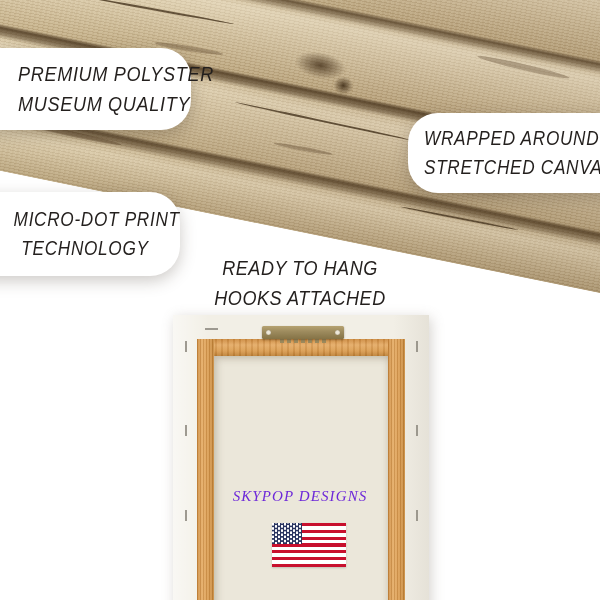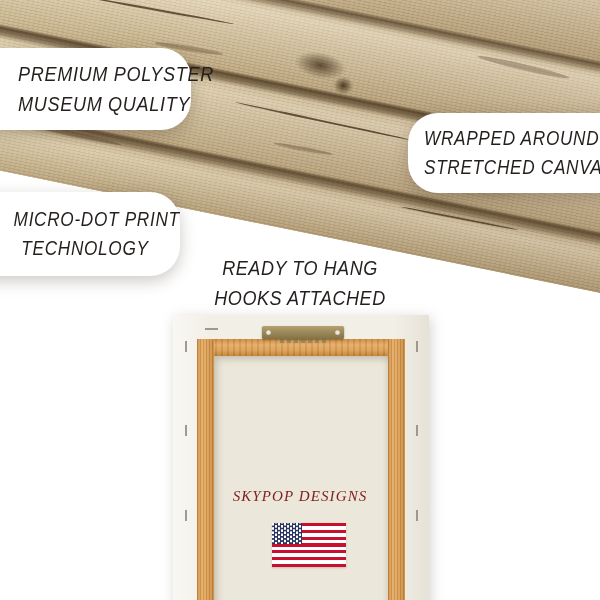--- a/index.html
+++ b/index.html
@@ -226,21 +226,21 @@
   
   #brand-name {
     position: absolute;
     left: 0;
     right: 0;
     top: 488px;
     text-align: center;
     font-family: "Liberation Serif", serif;
     font-size: 15px;
     letter-spacing: 1.1px;
-    color: #7f1d1d;
+    color: #6d28d9;
   }
   #flag {
     position: absolute;
     left: 272px;
     top: 523px;
     width: 74px;
     height: 44px;
     overflow: hidden;
     box-shadow: 0 1px 2px rgba(0,0,0,.18);
   }

